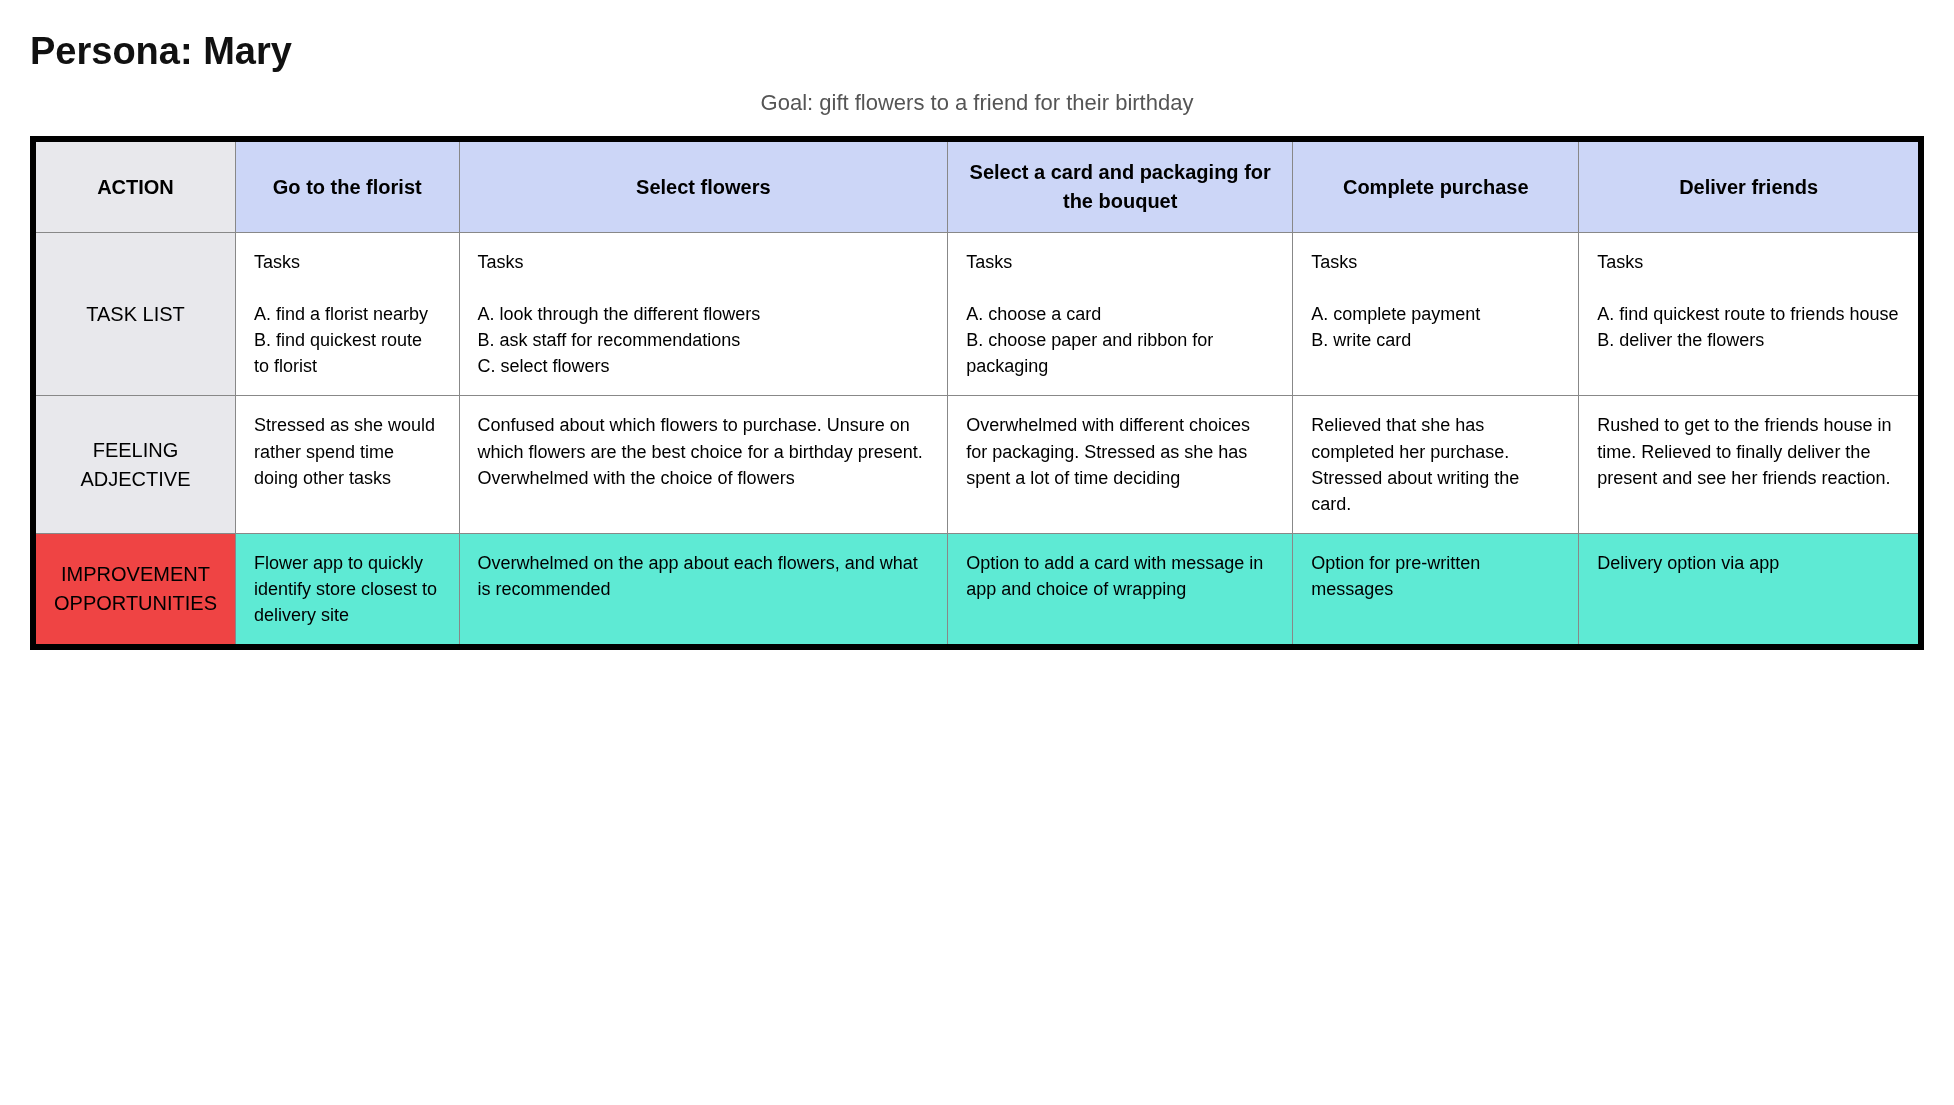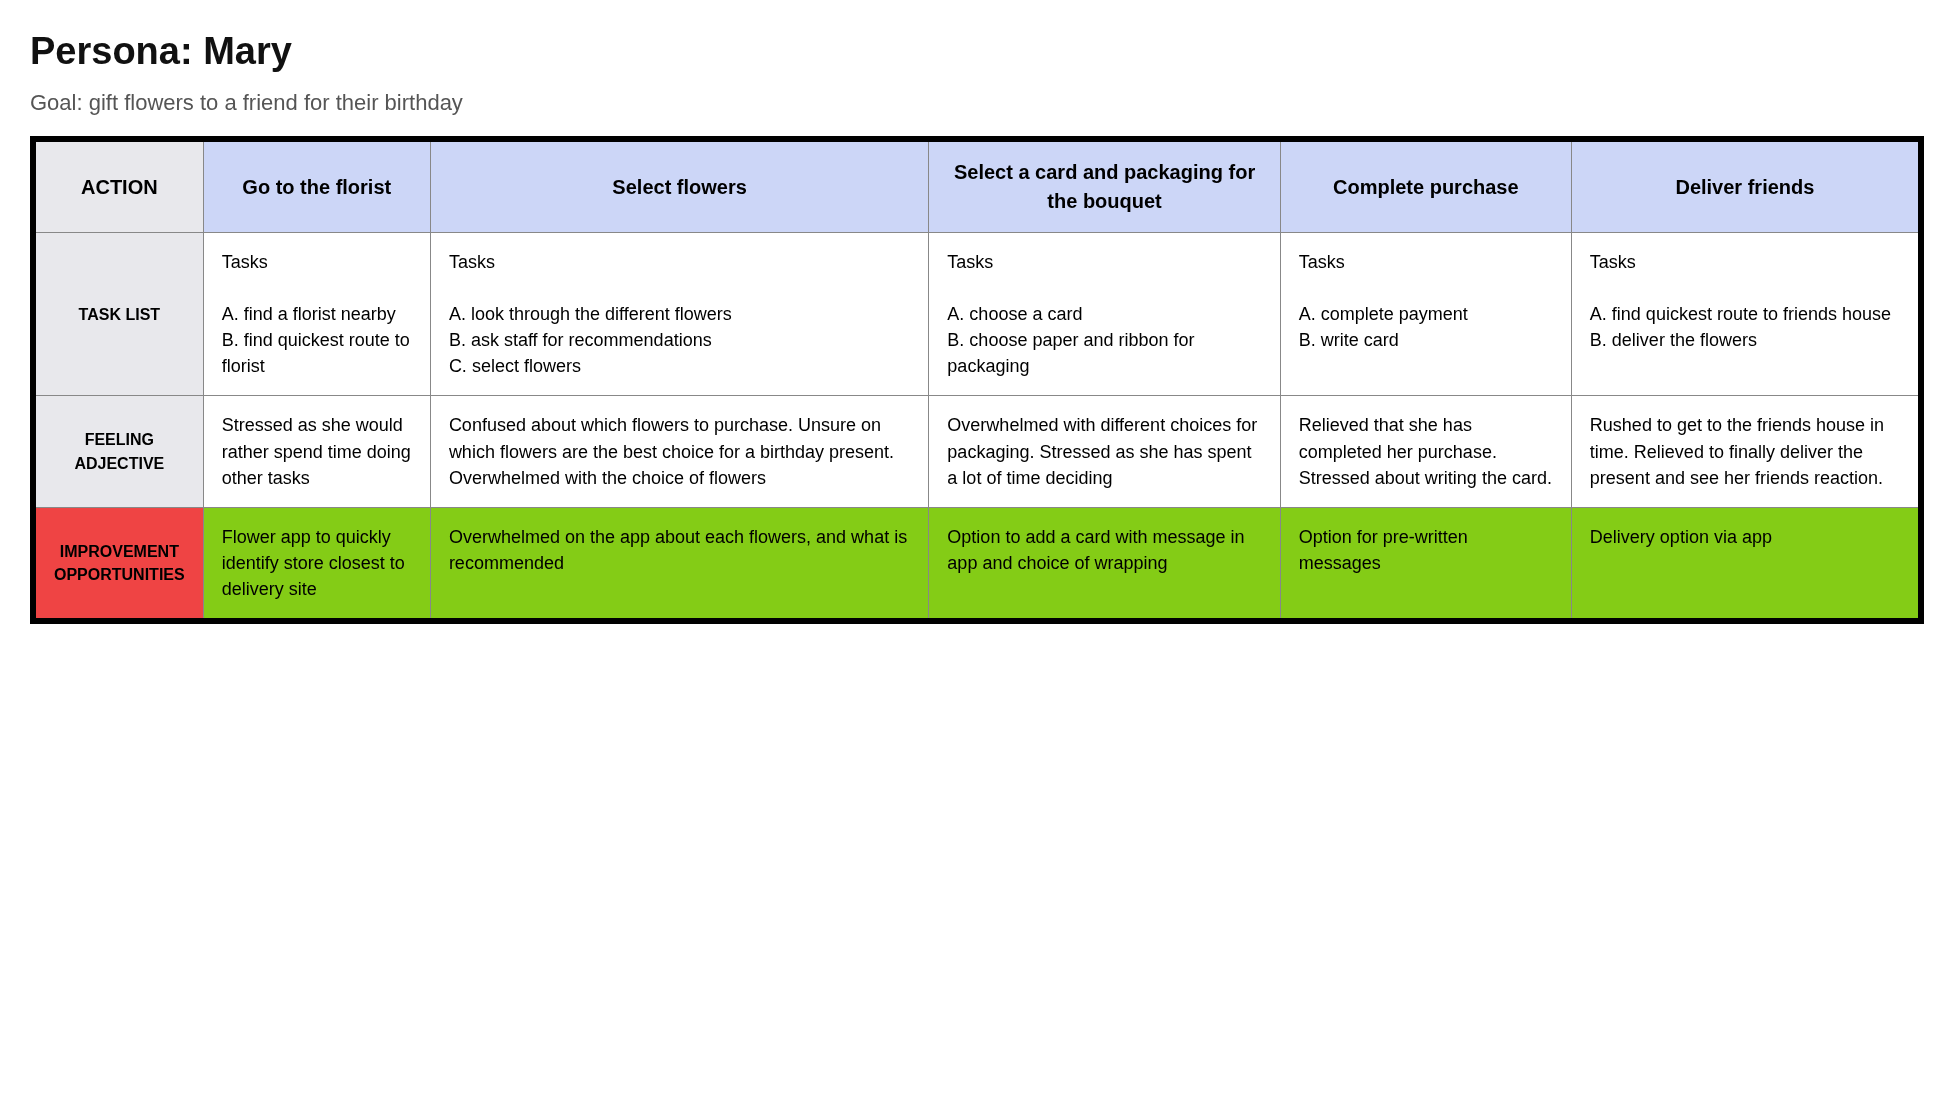--- a/index.html
+++ b/index.html
@@ -20,40 +20,41 @@
       font-size: 38px;
       font-weight: bold;
       color: #111111;
       margin-bottom: 17px;
     }
 
     .page-subtitle {
       font-size: 22px;
       color: #555555;
       margin-bottom: 20px;
+      text-align: center;
     }
 
     table {
       width: 100%;
       border-collapse: collapse;
       border: 6px solid #000000;
     }
 
     th, td {
       border: 1.5px solid #888888;
       padding: 16px 18px;
       vertical-align: top;
       font-size: 18px;
       line-height: 1.45;
     }
 
     .col-action {
       background-color: #e8e8ec;
-      font-weight: bold;
-      font-size: 16px;
+      font-weight: normal;
+      font-size: 20px;
       text-align: center;
       vertical-align: middle;
       width: 170px;
     }
 
     .header-row th {
       background-color: #ccd6f7;
       font-weight: bold;
       font-size: 20px;
       text-align: center;
@@ -67,21 +68,21 @@
     .data-row td {
       background-color: #ffffff;
       margin-top: 34px;
     }
 
     .data-row td.col-action {
       background-color: #e8e8ec;
     }
 
     .last-row td {
-      background-color: #84cc16;
+      background-color: #5eead4;
     }
 
     .last-row td.col-action {
       background-color: #ef4444;
     }
   </style>
 </head>
 <body>
 
 <h1 class="page-title">Persona: Mary</h1>

